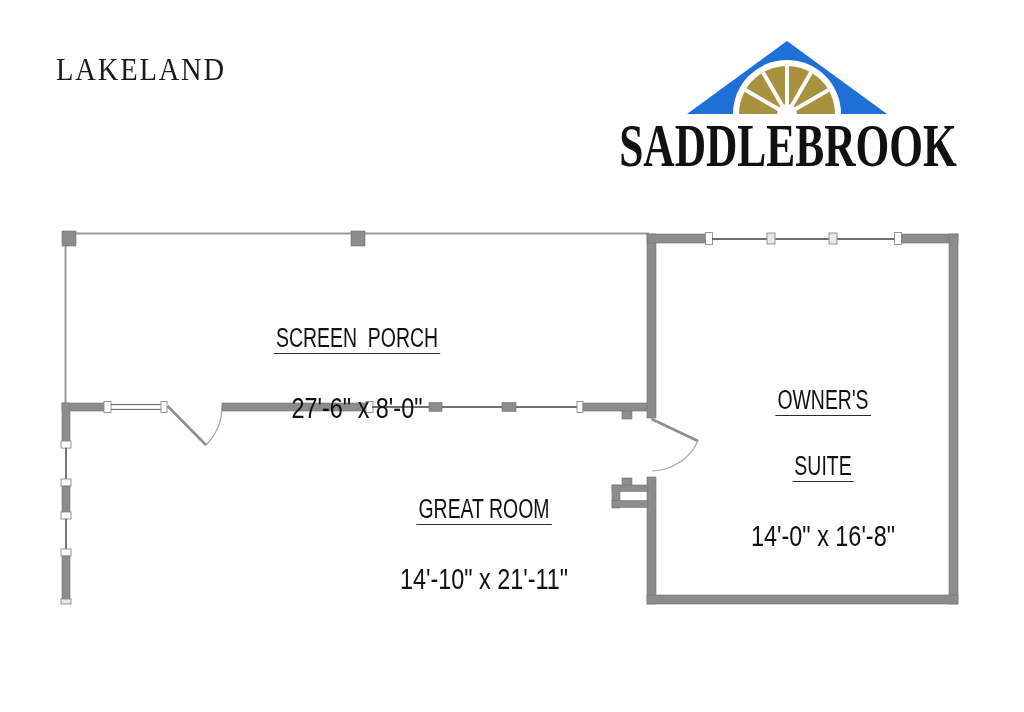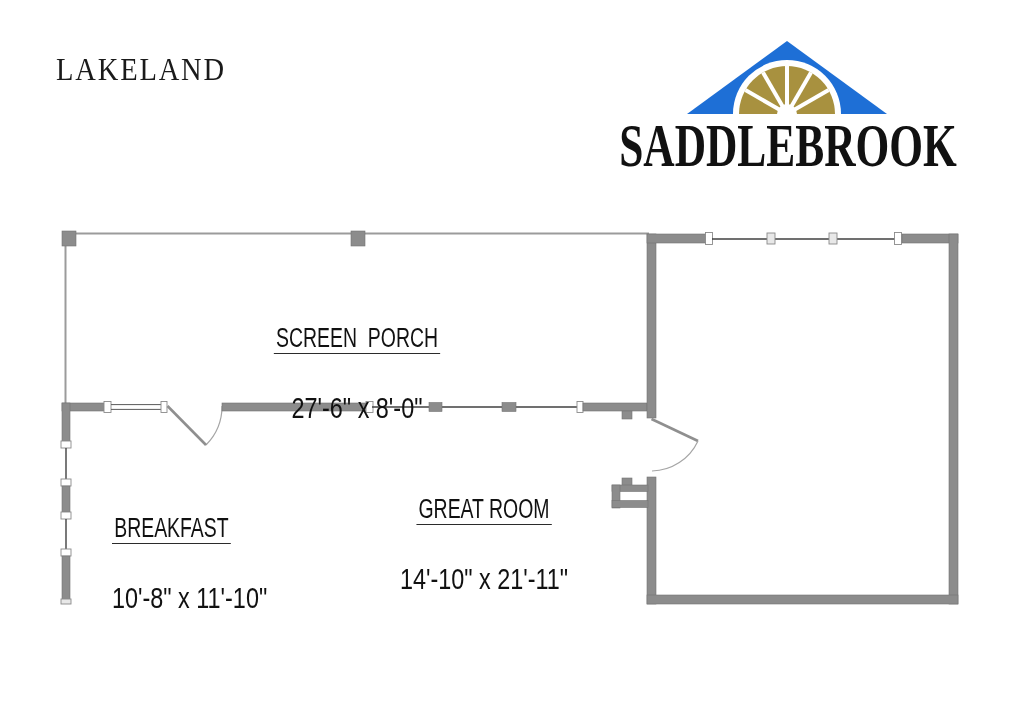--- a/index.html
+++ b/index.html
@@ -145,24 +145,25 @@
       <rect class="wall" x="62" y="556" width="8" height="47"></rect>
       <rect class="marker-light" x="61" y="599" width="10" height="5"></rect>
     </g>
   </svg>
 
   <div class="room-label centered" style="left:357px;top:288px">
     <div class="line room-name sxn"><span class="ul">SCREEN  PORCH</span></div>
     <div class="line room-dim sxd">27'-6" x 8'-0"</div>
   </div>
 
-  <div class="room-label leftal" style="left:112px;top:478px">
-    <div class="line room-name sxn"><span class="ul">BREAKFAST</span></div>
-    <div class="line room-dim sxd">10'-8" x 11'-10"</div>
-  </div>
 
   <div class="room-label centered" style="left:484px;top:459px">
     <div class="line room-name sxn"><span class="ul">GREAT ROOM</span></div>
     <div class="line room-dim sxd">14'-10" x 21'-11"</div>
   </div>
 
+  <div class="room-label centered" style="left:823px;top:350px">
+    <div class="line room-name sxn"><span class="ul">OWNER'S</span></div>
+    <div class="line room-name sxn"><span class="ul">SUITE</span></div>
+    <div class="line room-dim sxd">14'-0" x 16'-8"</div>
+  </div>
 
 </div>
 
 </body></html>

